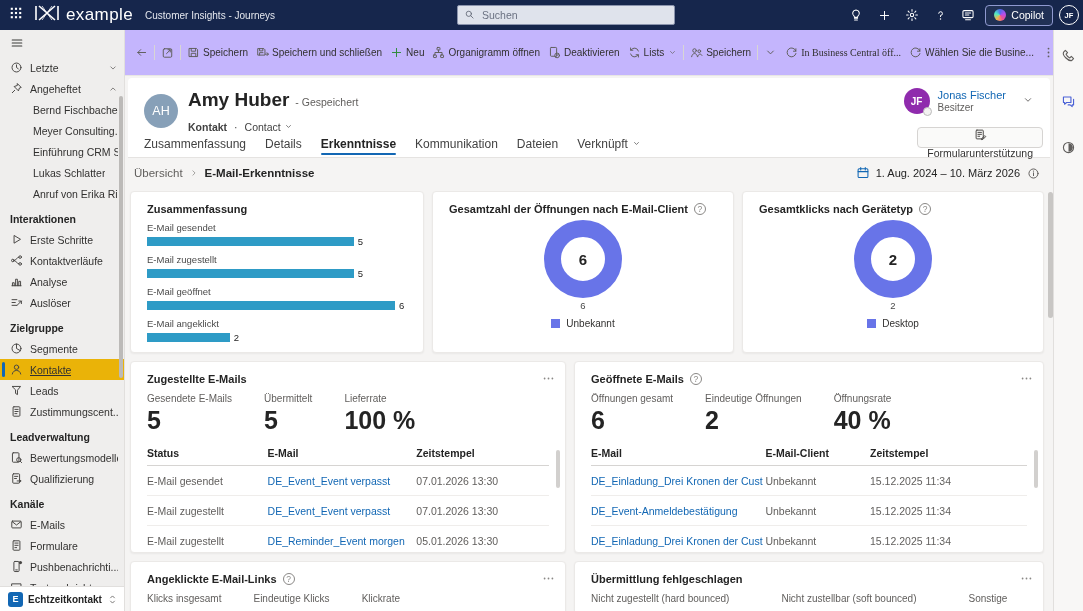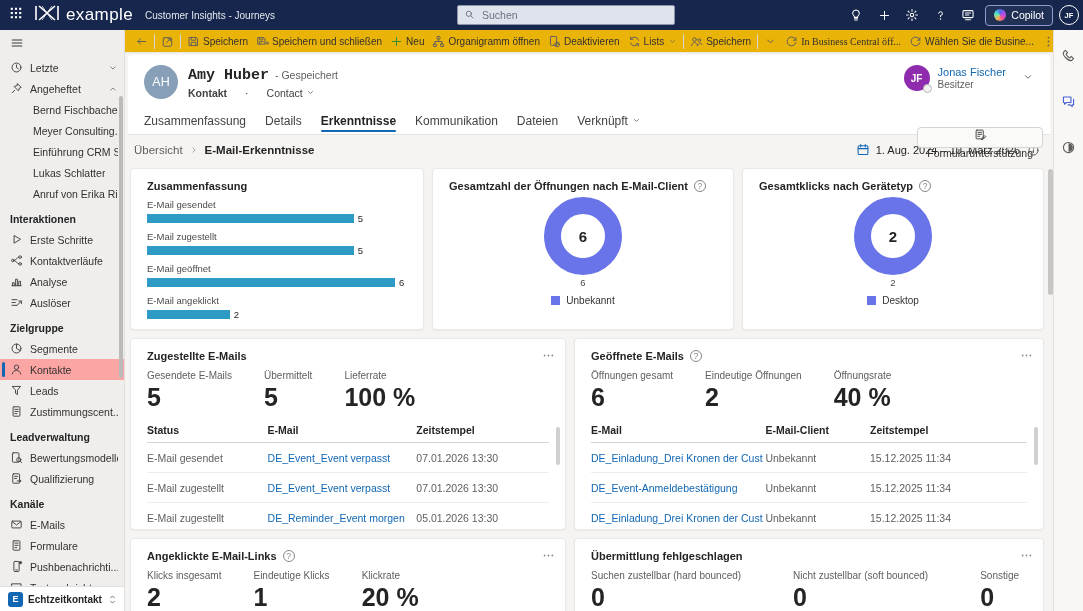--- a/index.html
+++ b/index.html
@@ -24,52 +24,52 @@
 
   
   .shell{position:absolute;top:30px;left:0;right:0;bottom:0;display:flex;}
 
   
   .sidebar{width:125px;background:#efeeed;border-right:1px solid #e1dfdd;position:relative;flex-shrink:0;overflow:hidden;padding-top:3px;}
   .hamburger{height:24px;display:flex;align-items:center;padding:0 10px;color:#3b3a39;cursor:pointer;}
   .side-item{height:21px;display:flex;align-items:center;gap:7px;padding:0 6px 0 10px;font-size:10.5px;color:#323130;position:relative;cursor:pointer;white-space:nowrap;}
   .side-item .ic{display:flex;color:#484644;flex-shrink:0;}
   .side-item .trail{margin-left:auto;color:#605e5c;display:flex;}
-  .side-item.selected{background:#fca5a5;}
+  .side-item.selected{background:#eab308;text-decoration:underline;}
   .side-item.selected::before{content:"";position:absolute;left:2px;top:3px;bottom:3px;width:2.5px;border-radius:2px;background:#1267b4;}
   .side-sub{padding-left:33px;}
   .side-header{font-size:10.5px;font-weight:700;color:#242424;padding:9px 8px 4px 10px;white-space:nowrap;}
   .side-sb{position:absolute;right:1px;top:66px;width:4px;height:282px;background:#bcbab8;border-radius:2px;}
   .area-switch{position:absolute;left:0;right:0;bottom:0;height:25px;background:#fff;border-top:1px solid #e1dfdd;display:flex;align-items:center;gap:5px;padding:0 6px 0 8px;cursor:pointer;}
   .area-badge{width:15px;height:15px;border-radius:3px;background:#1267b4;color:#fff;font-size:9px;font-weight:700;display:flex;align-items:center;justify-content:center;flex-shrink:0;}
   .area-label{font-size:10px;font-weight:700;color:#242424;white-space:nowrap;overflow:hidden;}
   .area-switch .trail{margin-left:auto;color:#605e5c;display:flex;flex-shrink:0;}
 
   
   .rail{width:30px;background:#f8f7f6;border-left:1px solid #e1dfdd;display:flex;flex-direction:column;align-items:center;padding-top:14px;gap:24px;flex-shrink:0;}
   .rail .top-icon{color:#605e5c;}
   .rail .chat-blue{color:#4b62d6;}
 
   
   .main{flex:1;min-width:0;display:flex;flex-direction:column;position:relative;background:#f5f4f3;}
-  .cmdbar{height:23px;background:#eab308;border-bottom:1px solid #e8e6e4;display:flex;align-items:center;padding:0 8px 0 6px;overflow:hidden;}
+  .cmdbar{height:46px;background:#c4b5fd;border-bottom:1px solid #e8e6e4;display:flex;align-items:center;padding:0 8px 0 6px;overflow:hidden;}
   .cmd{display:flex;align-items:center;gap:3px;height:24px;padding:0 4px;font-size:10px;color:#323130;border-radius:2px;cursor:pointer;white-space:nowrap;flex-shrink:0;}
   .cmd .ic{display:flex;color:#5f5e5c;}
   .cmd .ic.green{color:#2e8b3a;}
   .cmd .chev{display:flex;color:#605e5c;margin-left:1px;}
   .cmd-div{width:1px;height:15px;background:#d8d6d4;margin:0 2px;flex-shrink:0;}
 
   
   .record{height:80px;background:#fff;margin:2px 3px 0;border-radius:4px 4px 0 0;border-bottom:1px solid #e5e3e1;position:relative;padding:10px 16px 0;}
   .rec-top{display:flex;align-items:center;gap:10px;}
   .rec-avatar{width:34px;height:34px;border-radius:50%;background:#87a0b8;color:#fff;font-size:12.5px;display:flex;align-items:center;justify-content:center;flex-shrink:0;}
   .rec-name-row{display:flex;align-items:baseline;gap:6px;margin-top:1px;}
-  .rec-name{font-size:15px;font-weight:700;color:#242424;font-family:Liberation Mono, monospace;}
+  .rec-name{font-size:19px;font-weight:700;color:#242424;}
   .rec-state{font-size:10.5px;color:#605e5c;}
-  .rec-sub{display:flex;align-items:center;gap:18px;margin-top:3px;font-size:10.5px;color:#424242;}
+  .rec-sub{display:flex;align-items:center;gap:7px;margin-top:10px;font-size:10.5px;color:#424242;}
   .rec-entity{font-weight:700;}
   .rec-form{display:flex;align-items:center;gap:3px;cursor:pointer;}
   .rec-tabs{position:absolute;left:16px;bottom:0;display:flex;gap:19px;height:27px;align-items:center;font-size:12px;color:#424242;}
   .rec-tab{cursor:pointer;position:relative;display:flex;align-items:center;gap:4px;height:100%;}
   .rec-tab.active{font-weight:700;color:#242424;}
   .rec-tab.active::after{content:"";position:absolute;left:0;right:0;bottom:2px;height:2.5px;border-radius:2px;background:#1267b4;}
   .owner{position:absolute;right:44px;top:10px;display:flex;gap:8px;align-items:center;}
   .owner-avatar{width:26px;height:26px;border-radius:50%;background:#8f2bad;color:#fff;font-size:10px;font-weight:700;display:flex;align-items:center;justify-content:center;position:relative;}
   .owner-avatar::after{content:"";position:absolute;right:-2px;bottom:-2px;width:9px;height:9px;border-radius:50%;background:#f3f2f1;border:1px solid #bbb;}
   .owner-name{font-size:11px;color:#1267b4;cursor:pointer;}
@@ -842,21 +842,21 @@
             </div>
             <span class="more" id="more4">
                 <svg viewBox="0 0 16 16" width="13" height="13" fill="none" stroke="currentColor" stroke-width="1.2" stroke-linecap="round" stroke-linejoin="round">
                   <circle cx="3.2" cy="8" r="1.1" fill="currentColor" stroke="none"></circle>
                   <circle cx="8" cy="8" r="1.1" fill="currentColor" stroke="none"></circle>
                   <circle cx="12.8" cy="8" r="1.1" fill="currentColor" stroke="none"></circle>
                 </svg>
               </span>
             <div class="kpis" id="kpi-failed">
                 <div class="kpi">
-                  <div class="kpi-label">Suchen zustellbar (hard bounced)</div>
+                  <div class="kpi-label">Nicht zugestellt (hard bounced)</div>
                   <div class="kpi-value">0</div>
                 </div>
                 <div class="kpi">
                   <div class="kpi-label">Nicht zustellbar (soft bounced)</div>
                   <div class="kpi-value">0</div>
                 </div>
                 <div class="kpi">
                   <div class="kpi-label">Sonstige</div>
                   <div class="kpi-value">0</div>
                 </div>

